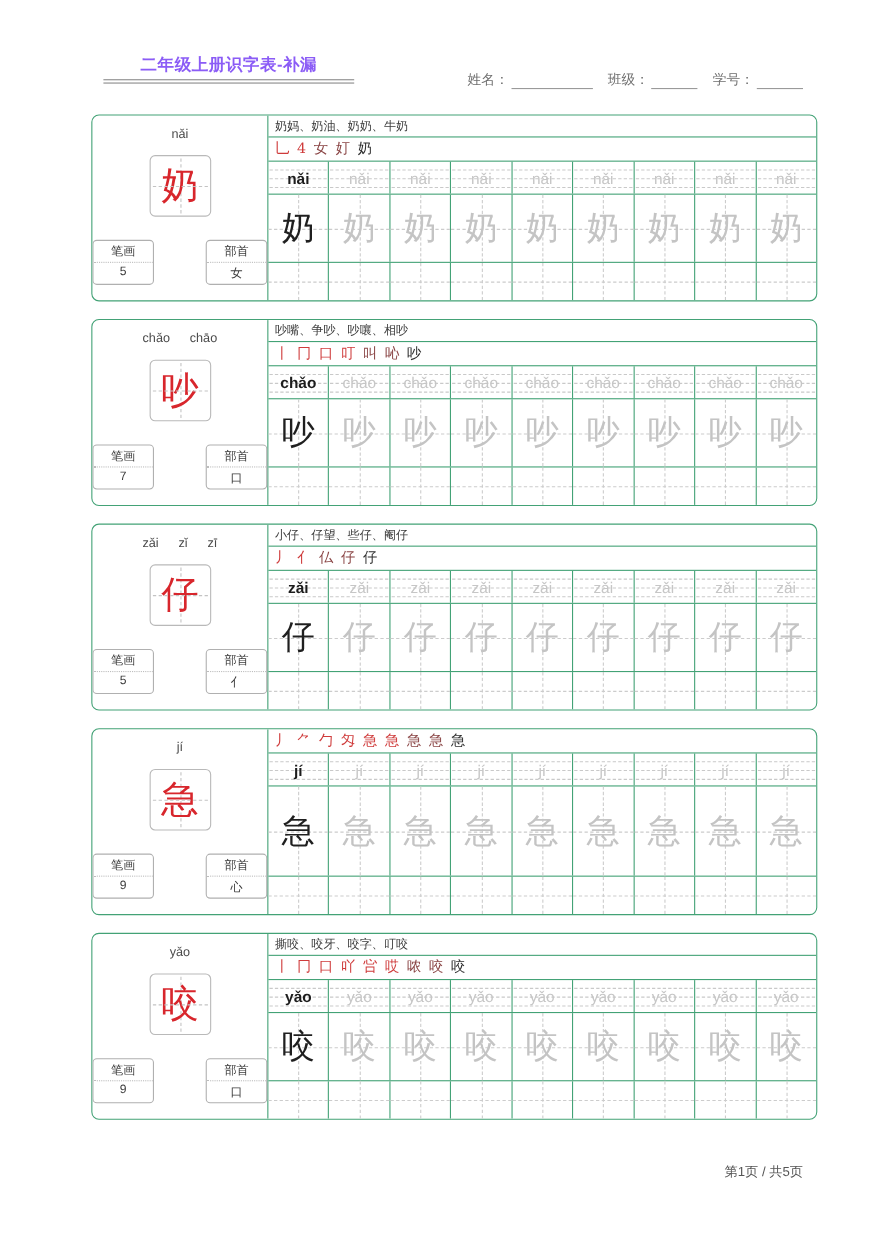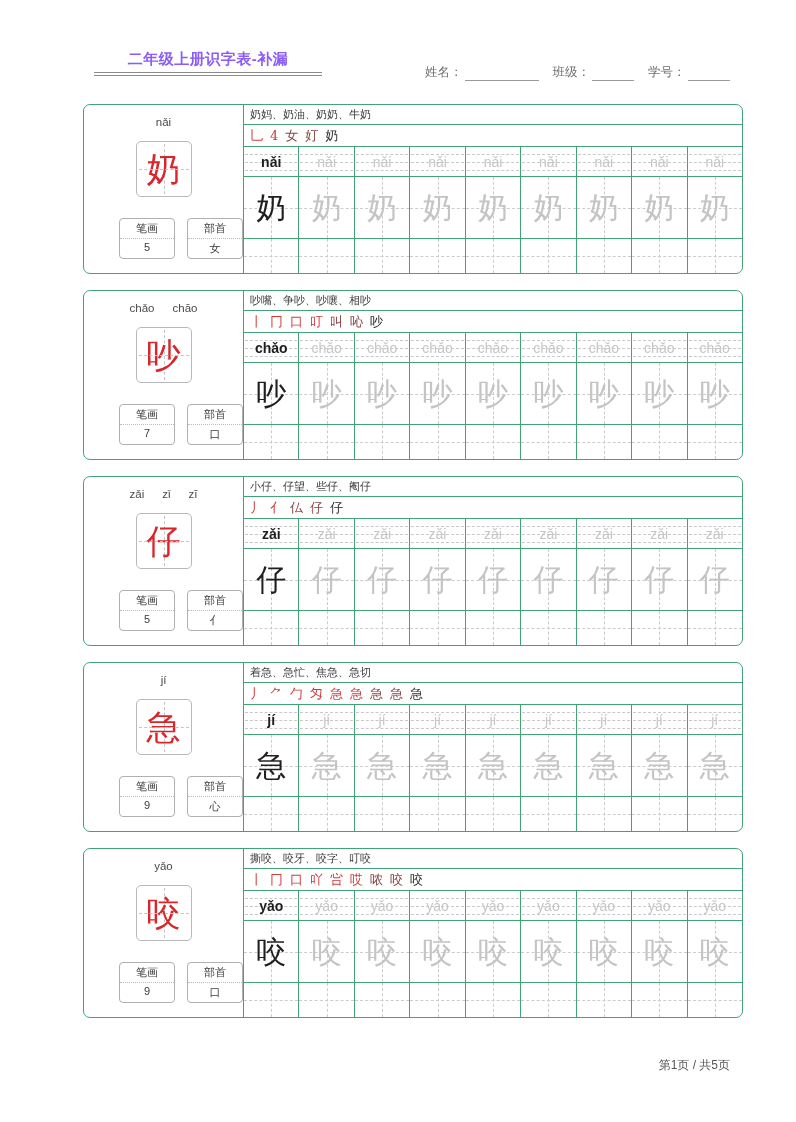--- a/index.html
+++ b/index.html
@@ -82,21 +82,21 @@
     top:50%;left:2px;right:2px;height:0;border-top:1px dashed #c3c3c3;
   }
   .big-char{
     position:absolute;inset:0;display:flex;align-items:center;justify-content:center;
     font-size:34px;color:#d8262c;
     font-family:"DejaVu Serif","Liberation Serif",serif;
     line-height:1;
   }
   .meta{
     position:absolute;left:0;bottom:14px;width:100%;
-    display:flex;justify-content:flex-end;gap:12px;
+    display:flex;justify-content:space-between;gap:12px;
   }
   .meta-box{
     width:56px;border:1px solid #b0b0b0;border-radius:4px;
     box-sizing:border-box;overflow:hidden;background:#fff;
   }
   .meta-box .mk{
     font-size:11px;text-align:center;padding:2px 0 2px;color:#3b3b3b;
     border-bottom:1px dotted #bdbdbd;
   }
   .meta-box .mv{
@@ -608,21 +608,20 @@
               <div class="mk">笔画</div>
               <div class="mv">9</div>
             </div>
             <div class="meta-box">
               <div class="mk">部首</div>
               <div class="mv">心</div>
             </div>
           </div>
         </div>
         <div class="practice">
-          <div class="words-row">着急、急忙、焦急、急切</div>
           <div class="stroke-row">
             <span class="stroke-step">丿</span>
             <span class="stroke-step">⺈</span>
             <span class="stroke-step">勹</span>
             <span class="stroke-step">匁</span>
             <span class="stroke-step">急</span>
             <span class="stroke-step">急</span>
             <span class="stroke-step mid">急</span>
             <span class="stroke-step mid">急</span>
             <span class="stroke-step last">急</span>

